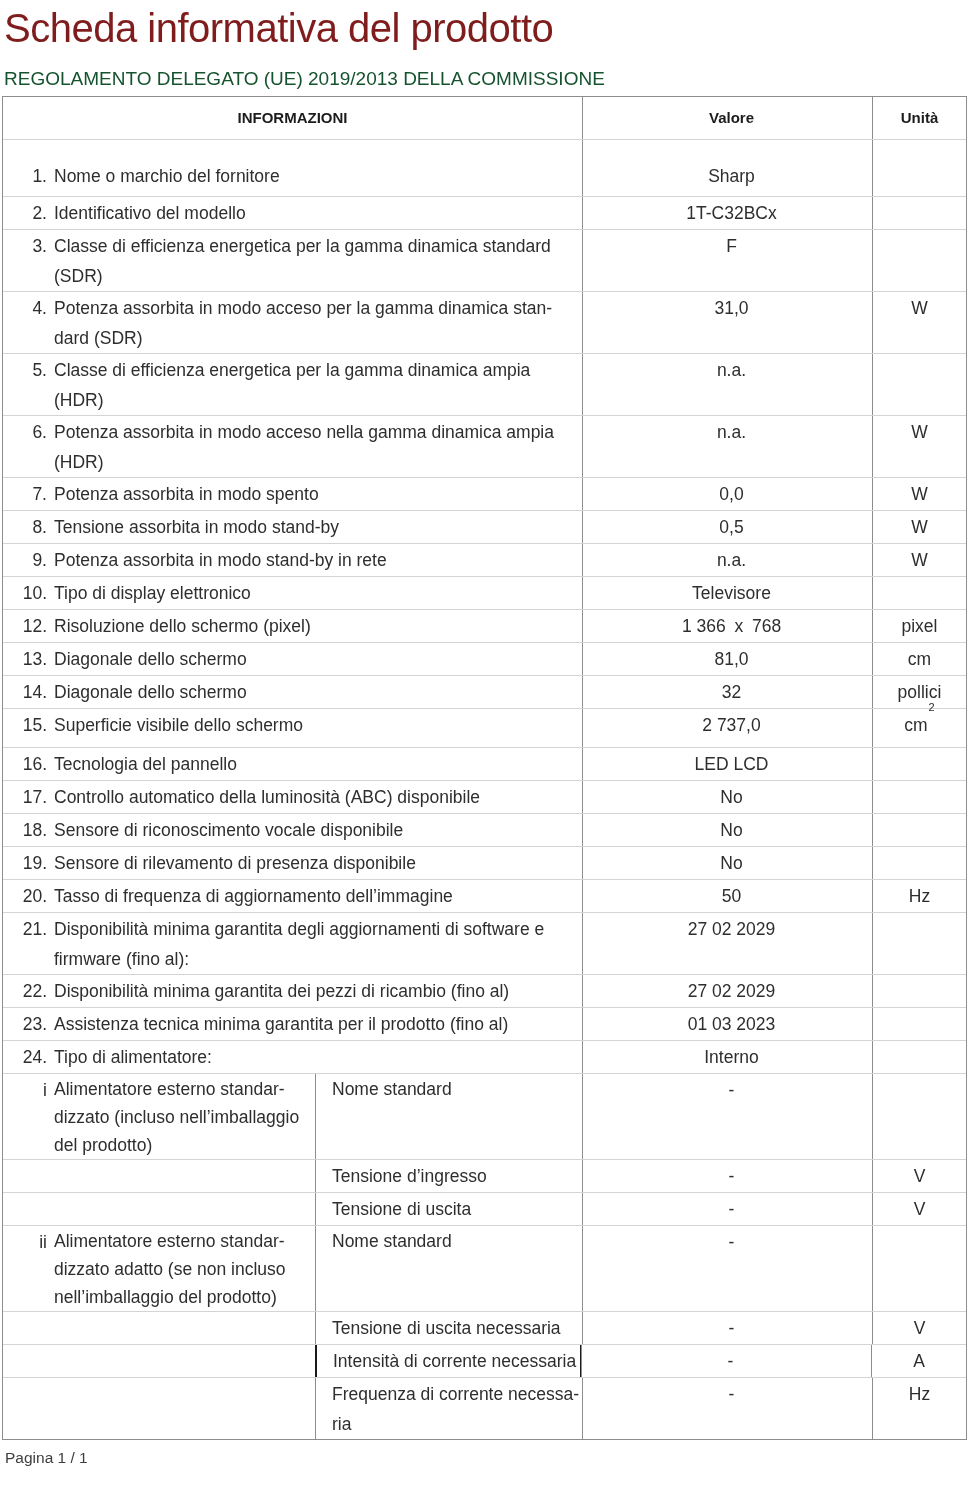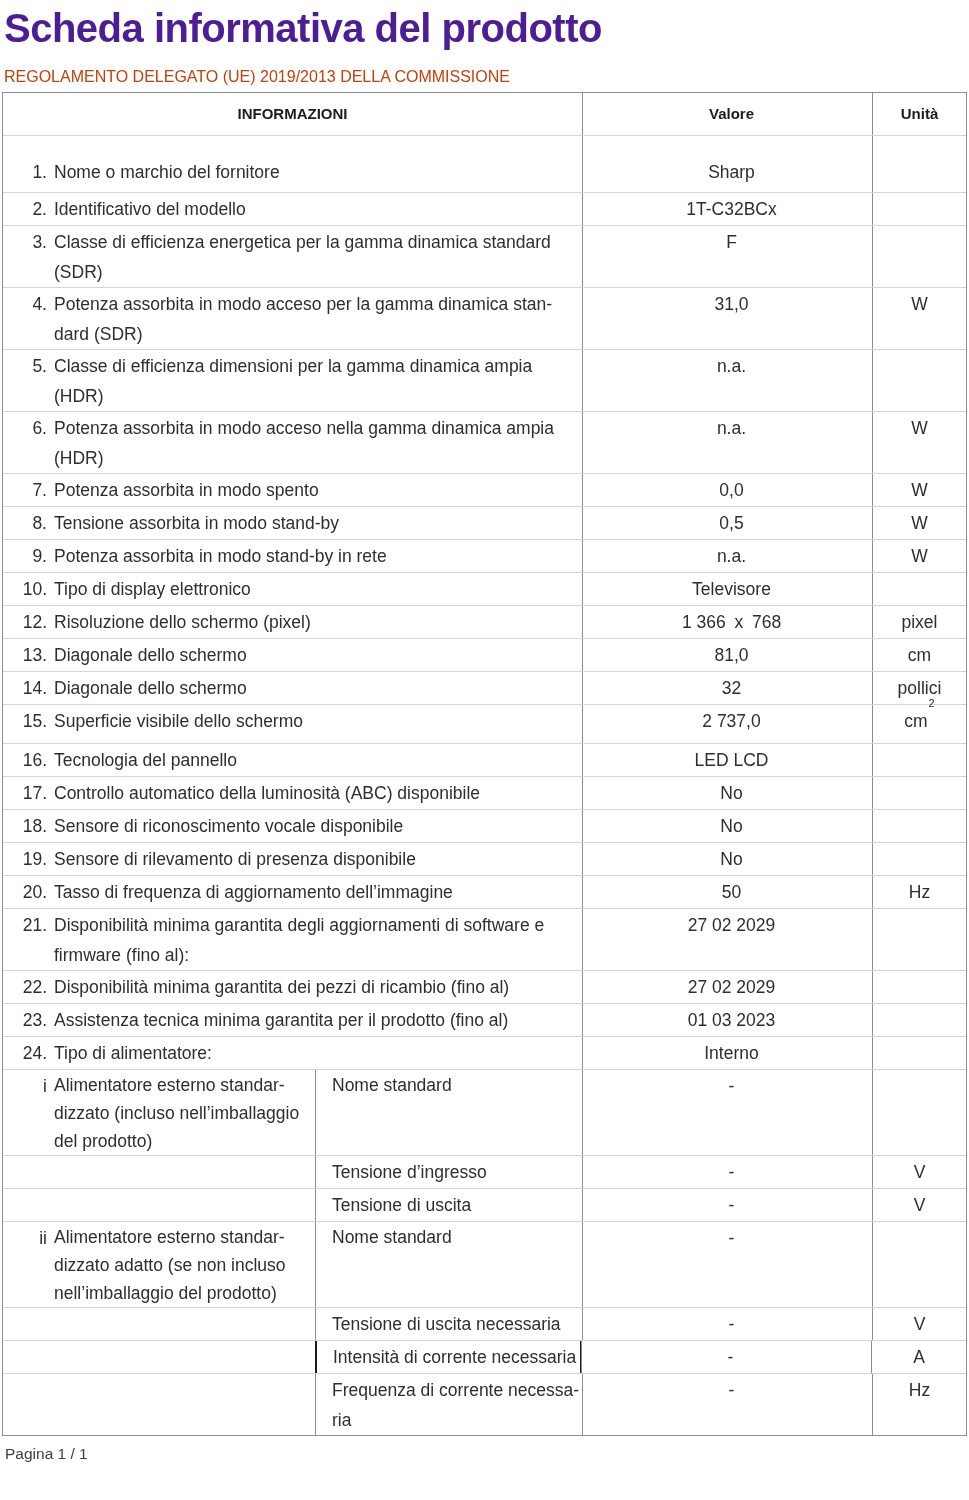--- a/index.html
+++ b/index.html
@@ -4,25 +4,25 @@
 <style>
   html,body{margin:0;padding:0;background:#ffffff;}
   body{
     width:969px;height:1500px;overflow:hidden;position:relative;
     font-family:"Liberation Sans","DejaVu Sans",sans-serif;
     color:#2e2e2e;
     -webkit-font-smoothing:antialiased;
   }
   .page{padding:4px 2px 0 2px;}
   .title{
-    font-size:40px;font-weight:700;color:#4c1d95;
+    font-size:40px;font-weight:400;color:#7f1d1d;
     letter-spacing:-0.5px;line-height:1.12;margin:2px 0 0 2px;
   }
   .subtitle{
-    font-size:16px;font-weight:400;color:#c2410c;
+    font-size:19px;font-weight:400;color:#14532d;
     margin:17px 0 6px 2px;letter-spacing:0;
   }
   .ptable{
     border:1px solid #8d8d8d;
     width:965px;
     box-sizing:border-box;
   }
   .trow{
     display:flex;align-items:stretch;box-sizing:border-box;
     border-top:1px solid #d4d4d4;
@@ -105,21 +105,21 @@
             <div class="num">4.</div>
             <div class="label">Potenza assorbita in modo acceso per la gamma dinamica stan-
 dard (SDR)</div>
           </div>
           <div class="cell c-val">31,0</div>
           <div class="cell c-unit">W</div>
         </div>
         <div class="trow">
           <div class="cell c-info">
             <div class="num">5.</div>
-            <div class="label">Classe di efficienza dimensioni per la gamma dinamica ampia
+            <div class="label">Classe di efficienza energetica per la gamma dinamica ampia
 (HDR)</div>
           </div>
           <div class="cell c-val">n.a.</div>
           <div class="cell c-unit"></div>
         </div>
         <div class="trow">
           <div class="cell c-info">
             <div class="num">6.</div>
             <div class="label">Potenza assorbita in modo acceso nella gamma dinamica ampia
 (HDR)</div>

